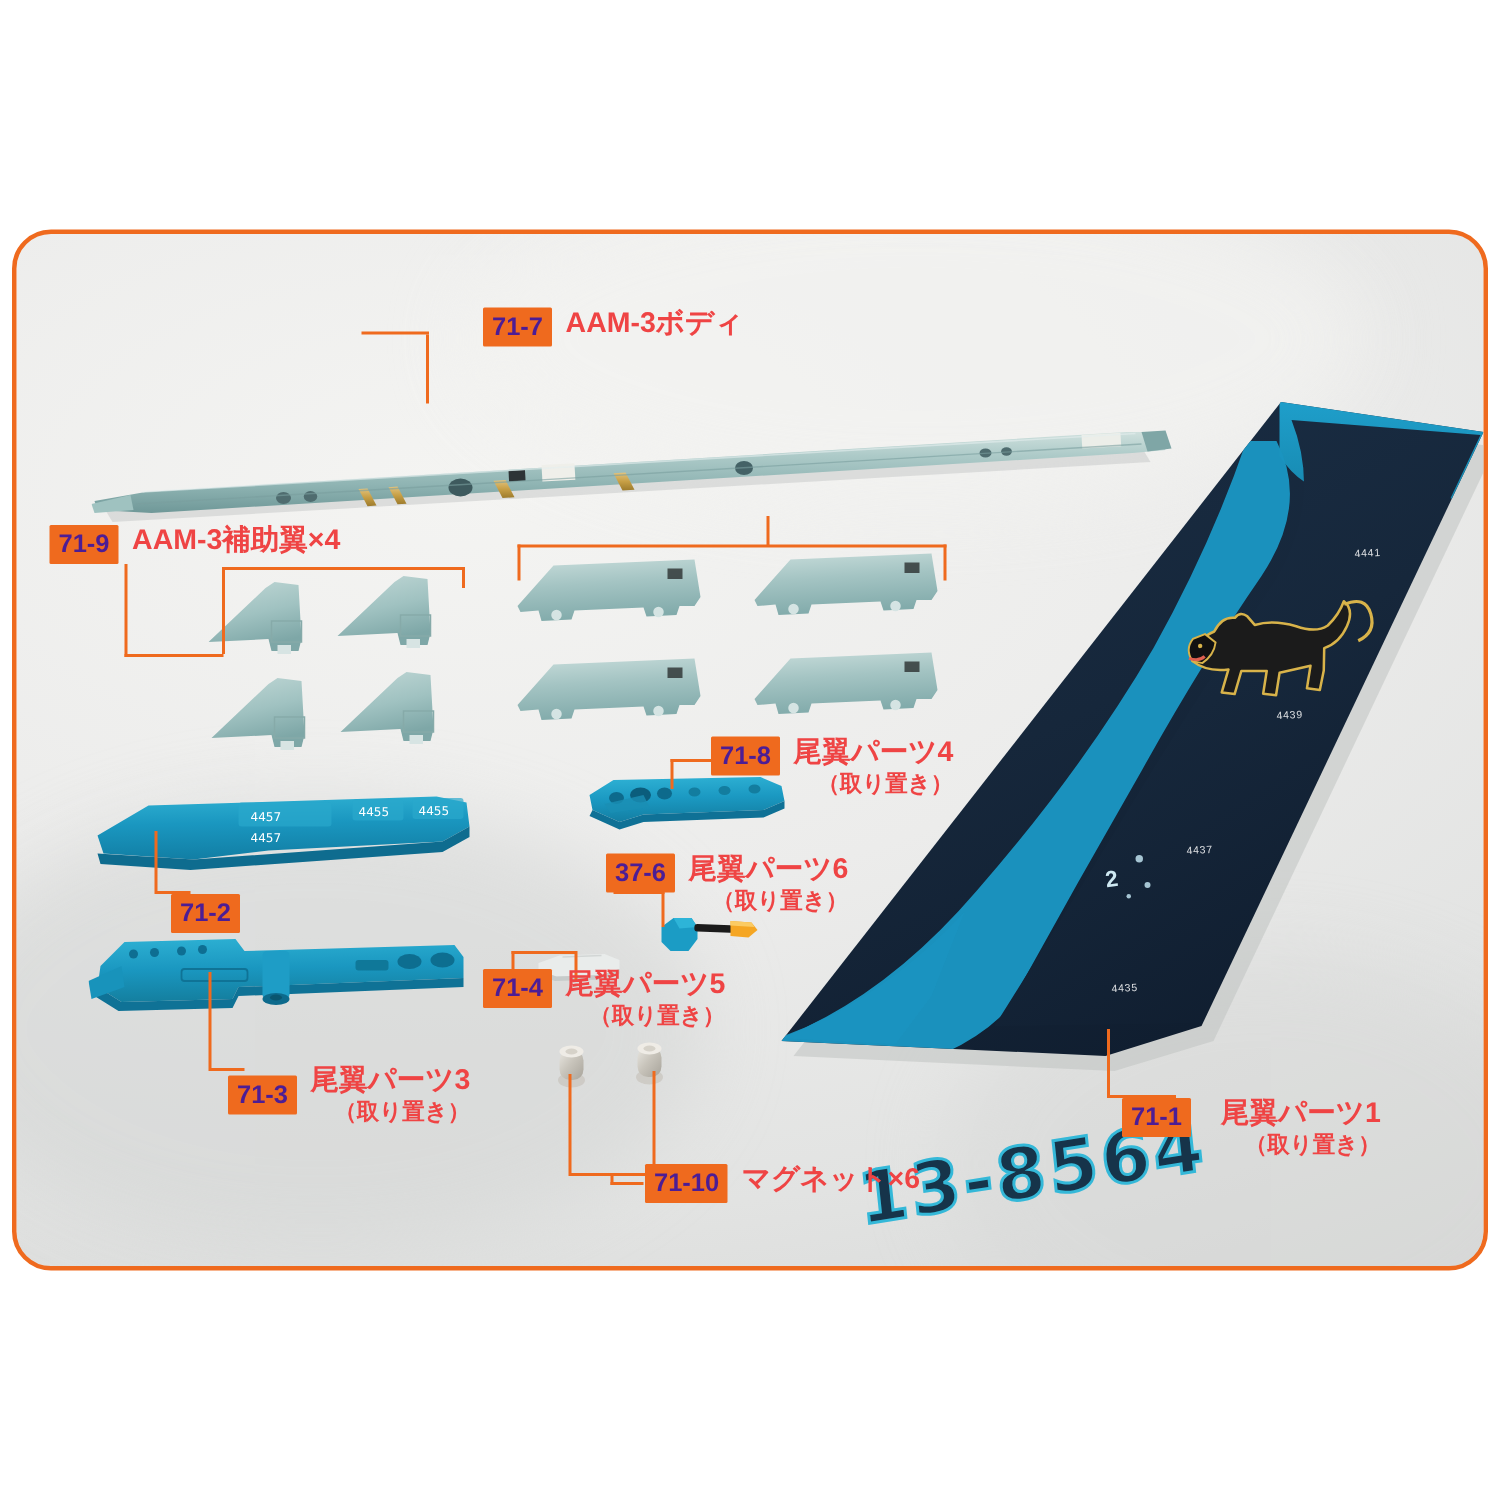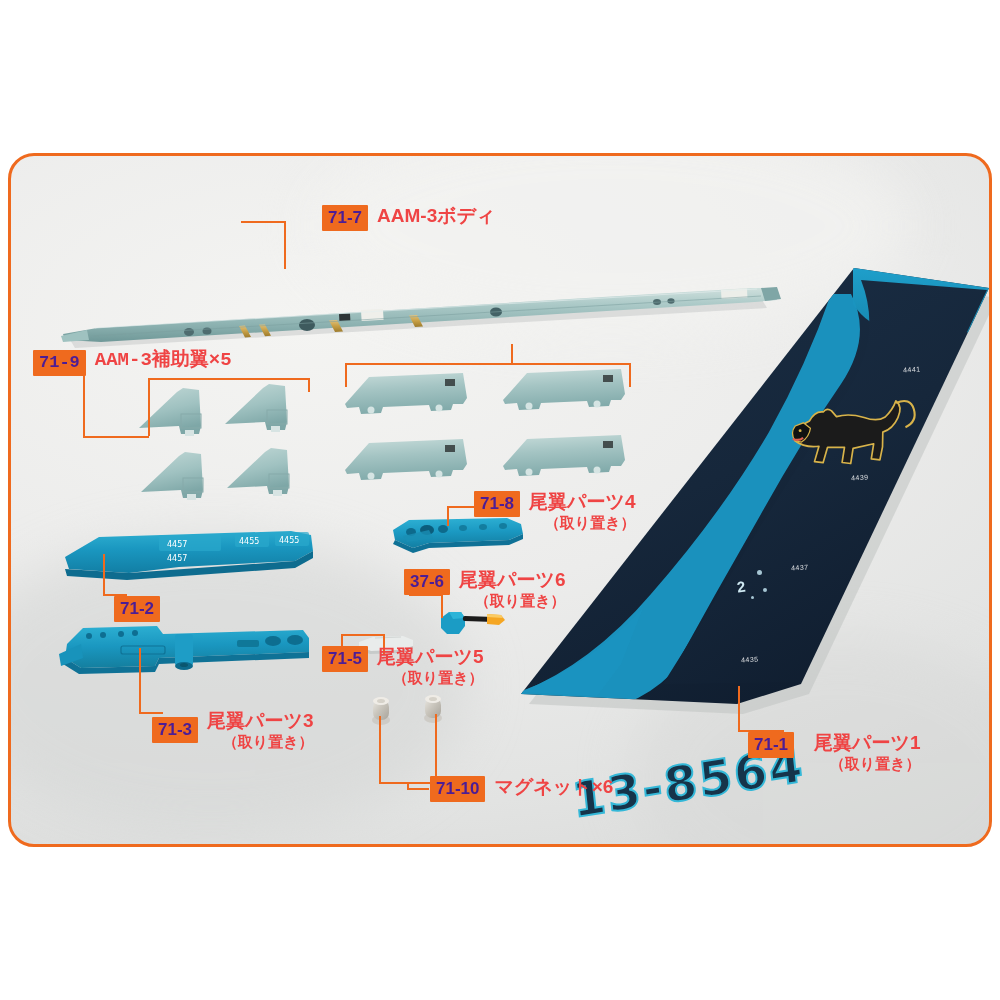--- a/index.html
+++ b/index.html
@@ -473,23 +473,23 @@
 
     </div>
   </div>
 
   <div class="callout" style="left:322px;top:205px;">
     <span class="tagnum">71-7</span>
     <span class="tagtext">AAM-3ボディ</span>
   </div>
 
 
-  <div class="callout" style="left:33px;top:350px;font-family:Liberation Mono, monospace;">
+  <div class="callout" style="left:33px;top:350px;">
     <span class="tagnum">71-9</span>
-    <span class="tagtext">AAM-3補助翼×5</span>
+    <span class="tagtext">AAM-3補助翼×4</span>
   </div>
 
   <div class="callout" style="left:474px;top:491px;">
     <span class="tagnum">71-8</span>
     <span class="tagtext">
       <span>尾翼パーツ4</span>
       <span class="tagsub">（取り置き）</span>
     </span>
   </div>
 
@@ -499,21 +499,21 @@
       <span>尾翼パーツ6</span>
       <span class="tagsub">（取り置き）</span>
     </span>
   </div>
 
   <div class="callout" style="left:114px;top:596px;align-items:flex-end;">
     <span class="tagnum">71-2</span>
   </div>
 
   <div class="callout" style="left:322px;top:646px;">
-    <span class="tagnum">71-5</span>
+    <span class="tagnum">71-4</span>
     <span class="tagtext">
       <span>尾翼パーツ5</span>
       <span class="tagsub">（取り置き）</span>
     </span>
   </div>
 
   <div class="callout" style="left:152px;top:710px;align-items:center;">
     <span class="tagnum">71-3</span>
     <span class="tagtext">
       <span>尾翼パーツ3</span>

